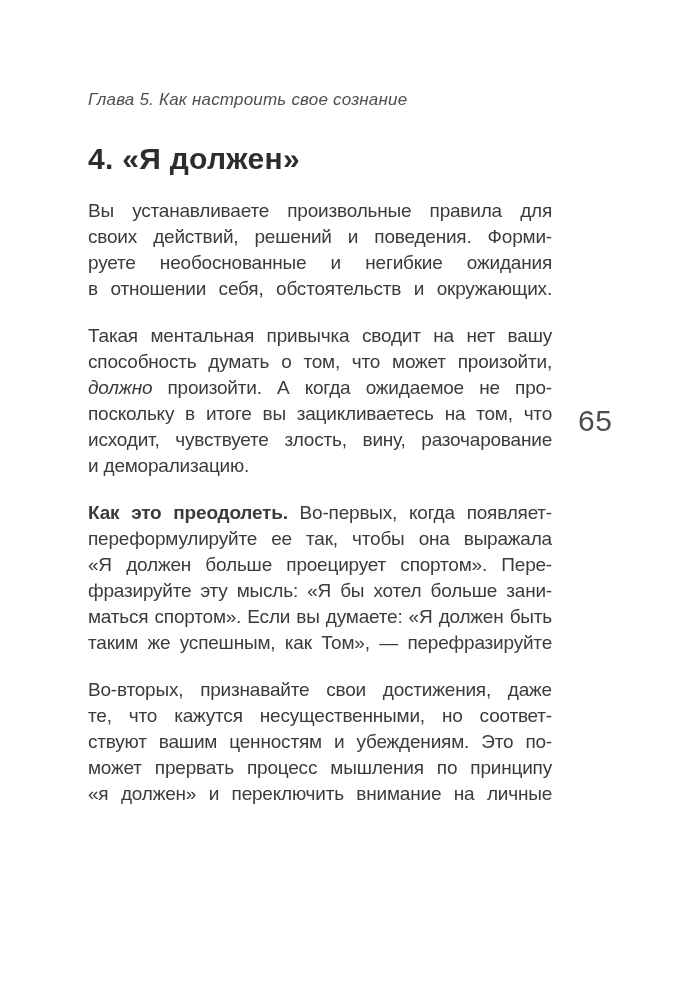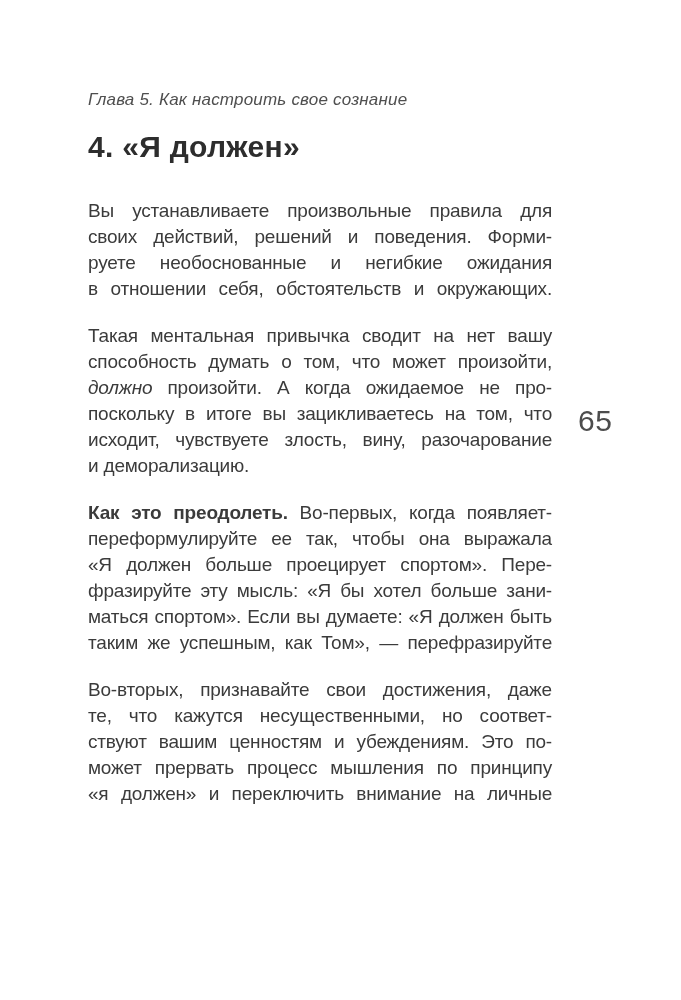--- a/index.html
+++ b/index.html
@@ -22,21 +22,21 @@
     top: 90px;
     font-size: 17px;
     font-style: italic;
     color: #4f4f4f;
     letter-spacing: 0.2px;
     white-space: nowrap;
   }
   .section-title {
     position: absolute;
     left: 88px;
-    top: 130px;
+    top: 142px;
     margin: 0;
     font-size: 30px;
     font-weight: 600;
     color: #2d2d2d;
     letter-spacing: 0.3px;
     white-space: nowrap;
   }
   .body-text {
     position: absolute;
     left: 88px;

